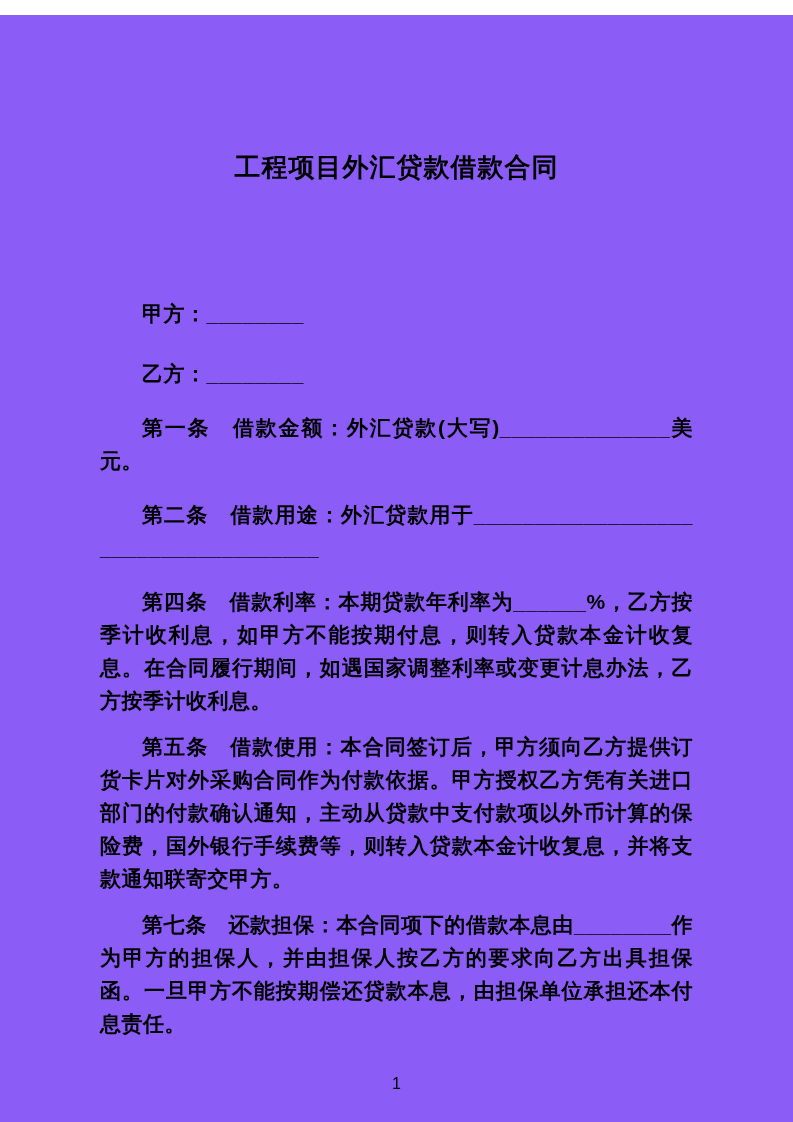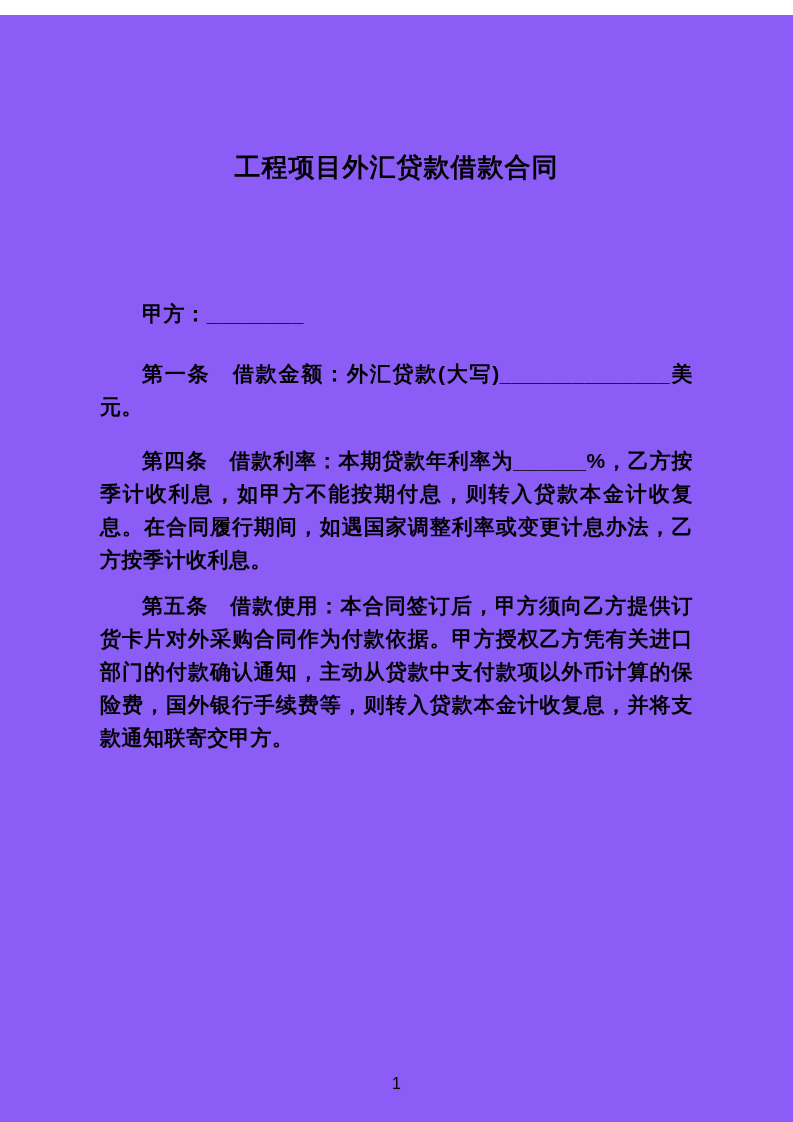--- a/index.html
+++ b/index.html
@@ -50,20 +50,23 @@
 </style>
 </head>
 <body>
 
 <div class="page">
 
   <h1 class="doc-title">工程项目外汇贷款借款合同</h1>
 
   <div class="doc-body">
     <p class="gap-lg">甲方：________</p>
+    <p class="gap-md">乙方：________</p>
     <p class="gap-md">第一条　借款金额：外汇贷款(大写)______________美元。</p>
+    <p class="gap-md">第二条　借款用途：外汇贷款用于____________________________________</p>
     <p>第四条　借款利率：本期贷款年利率为______%，乙方按季计收利息，如甲方不能按期付息，则转入贷款本金计收复息。在合同履行期间，如遇国家调整利率或变更计息办法，乙方按季计收利息。</p>
     <p>第五条　借款使用：本合同签订后，甲方须向乙方提供订货卡片对外采购合同作为付款依据。甲方授权乙方凭有关进口部门的付款确认通知，主动从贷款中支付款项以外币计算的保险费，国外银行手续费等，则转入贷款本金计收复息，并将支款通知联寄交甲方。</p>
+    <p>第七条　还款担保：本合同项下的借款本息由________作为甲方的担保人，并由担保人按乙方的要求向乙方出具担保函。一旦甲方不能按期偿还贷款本息，由担保单位承担还本付息责任。</p>
   </div>
 
   <div class="page-number">1</div>
 
 </div>
 
 </body></html>

